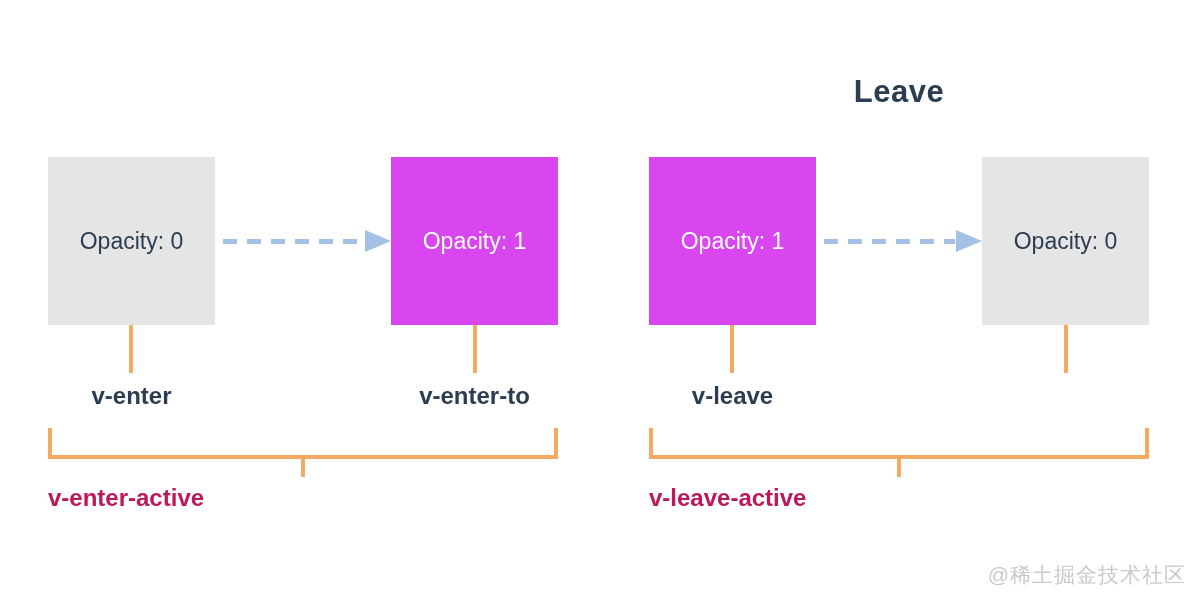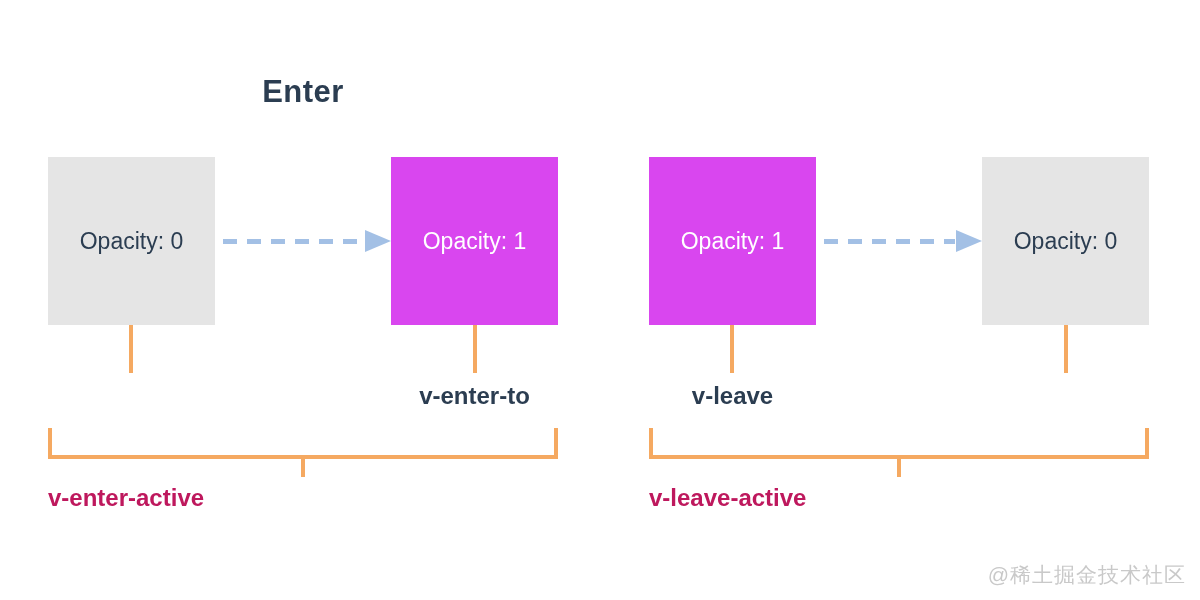--- a/index.html
+++ b/index.html
@@ -131,45 +131,46 @@
     color: #c9c9c9;
     letter-spacing: 1px;
   }
 </style>
 </head>
 <body>
 
 <div id="canvas">
 
   <div class="section enter">
-    <div class="section-title">Enter</div>
 
     <div class="state-box start light">
       <span>Opacity: 0</span>
     </div>
 
     <div class="arrow-line"></div>
     <div class="arrow-head"></div>
 
     <div class="state-box end solid">
       <span>Opacity: 1</span>
     </div>
 
     <div class="connector start"></div>
     <div class="connector end"></div>
 
+    <div class="class-label start">v-enter</div>
     <div class="class-label end">v-enter-to</div>
 
     <div class="bracket"></div>
     <div class="bracket-stub"></div>
 
     <div class="active-label">v-enter-active</div>
   </div>
 
   <div class="section leave">
+    <div class="section-title">Leave</div>
 
     <div class="state-box start solid">
       <span>Opacity: 1</span>
     </div>
 
     <div class="arrow-line"></div>
     <div class="arrow-head"></div>
 
     <div class="state-box end light">
       <span>Opacity: 0</span>

